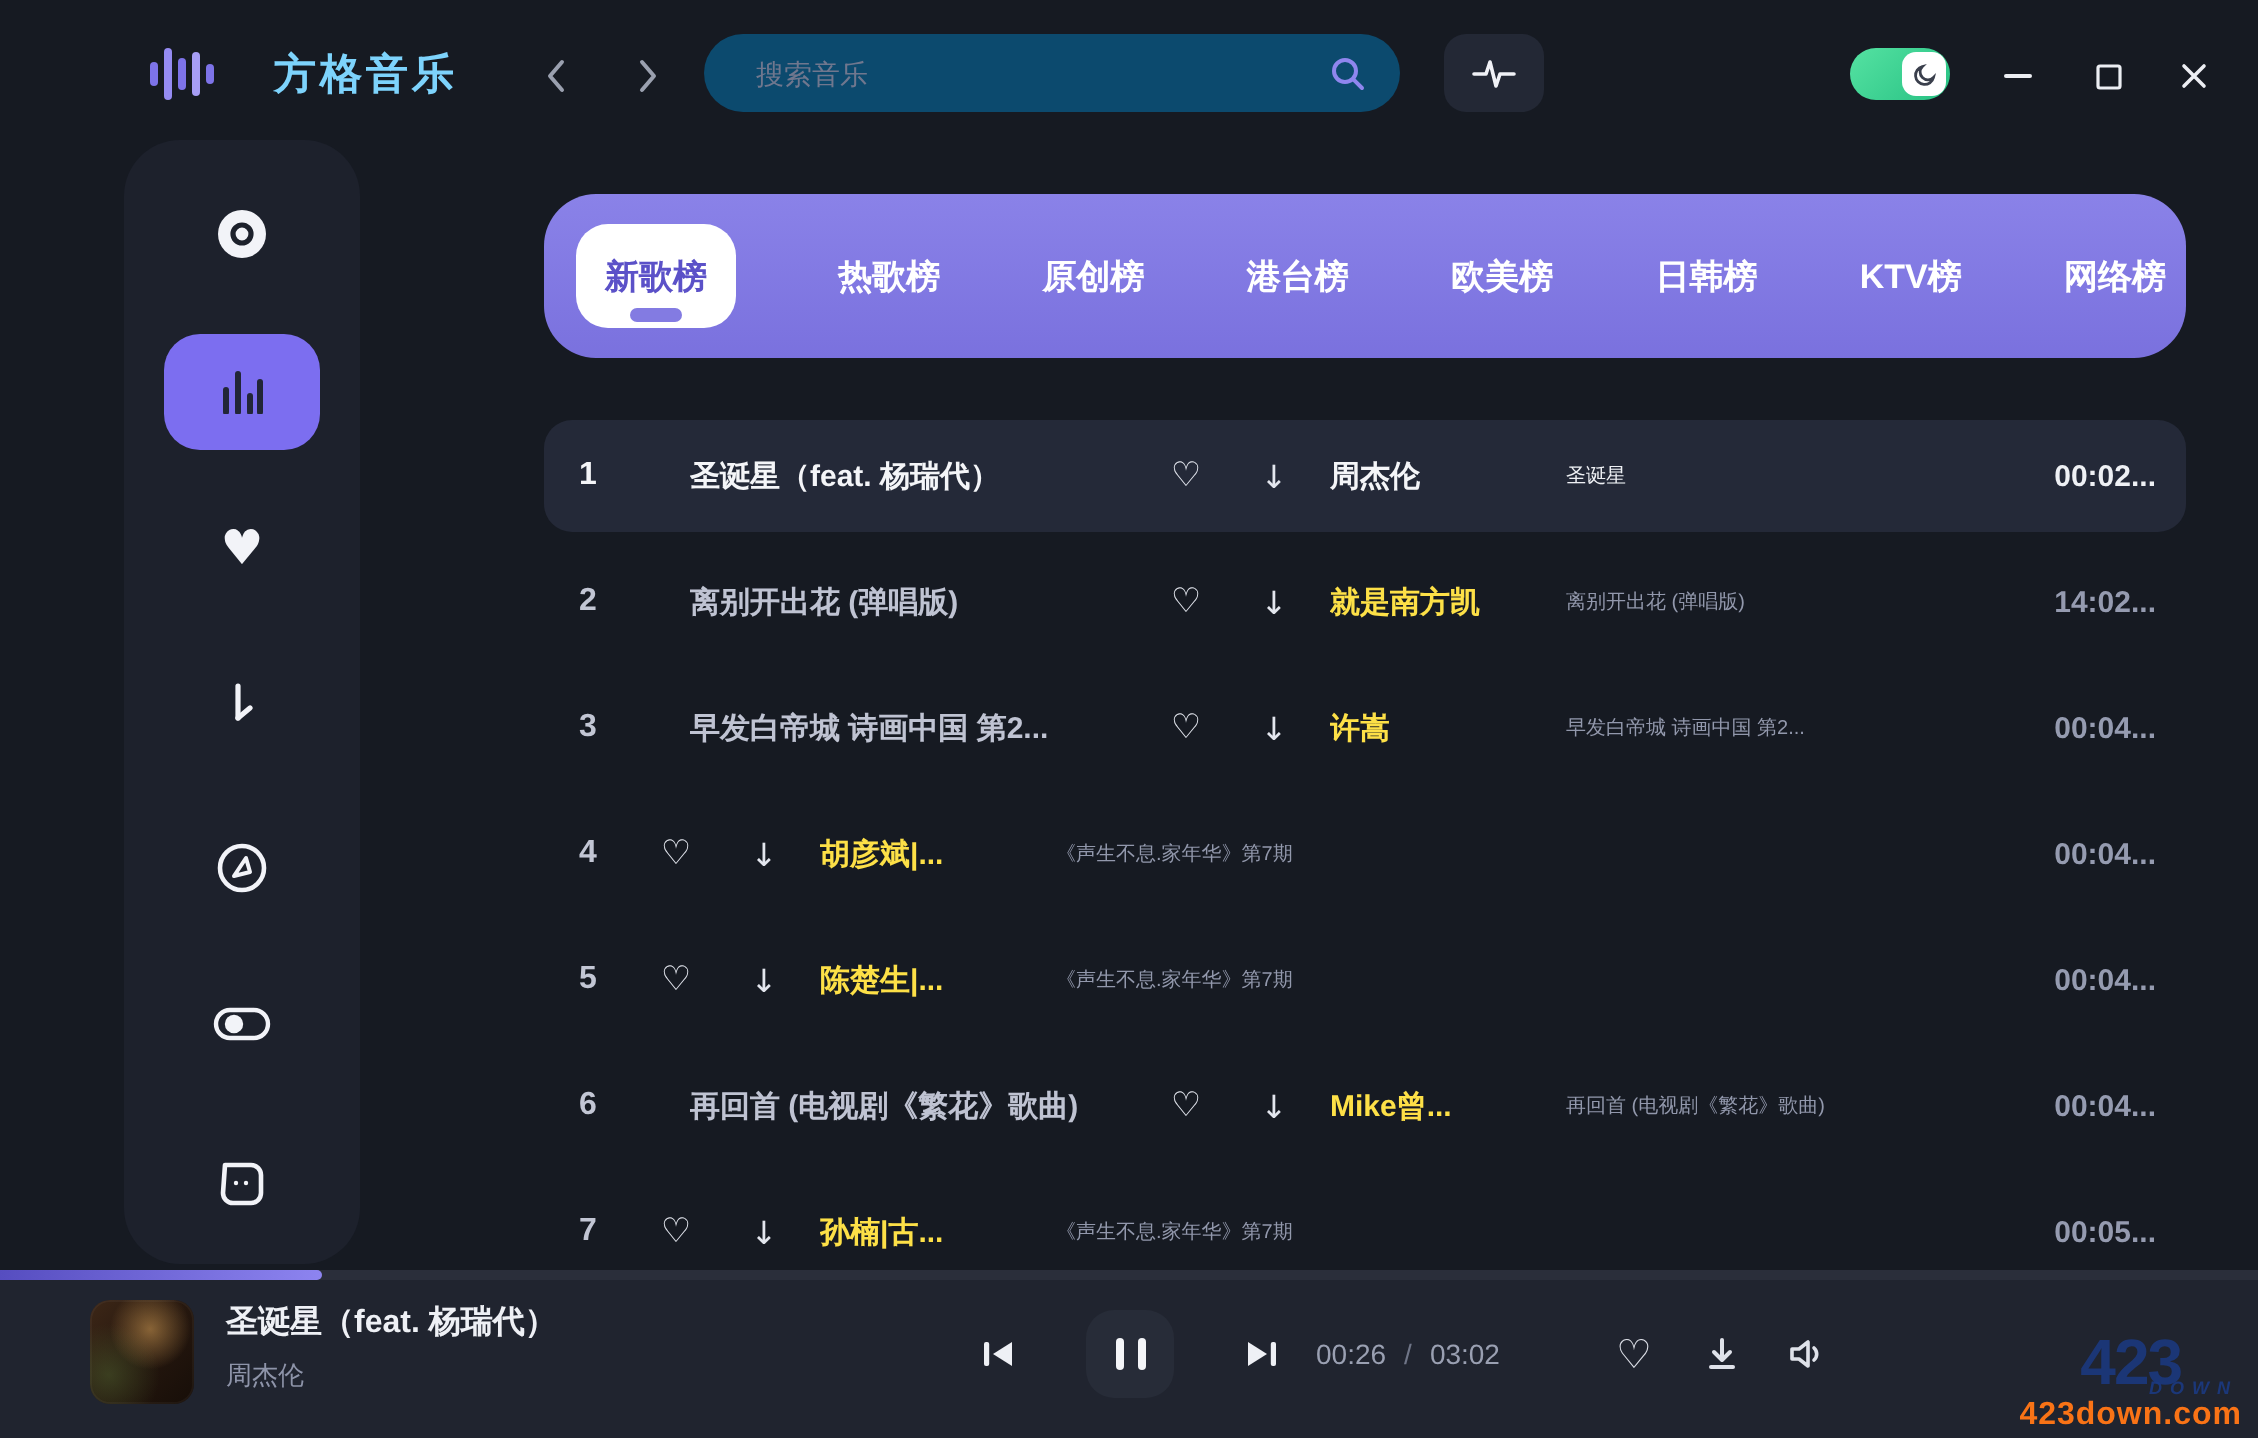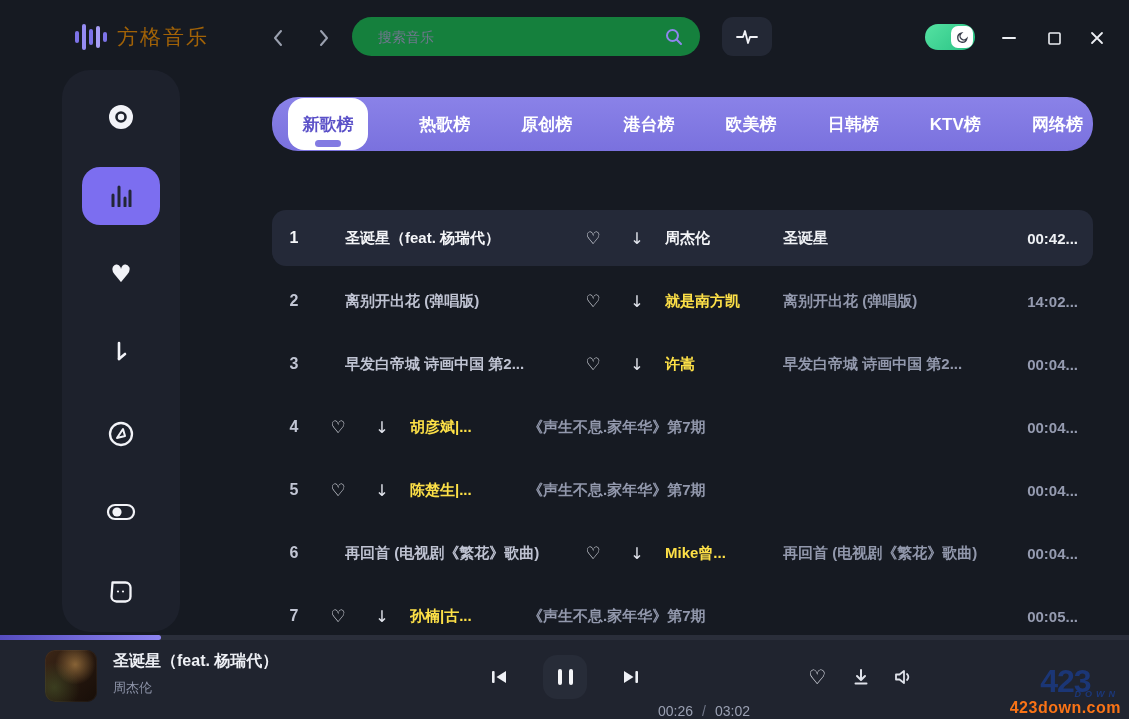--- a/index.html
+++ b/index.html
@@ -12,64 +12,64 @@
   
   .topbar { position:absolute; top:0; left:0; width:1129px; height:75px; }
   .logo { position:absolute; left:75px; top:22px; display:flex; align-items:center; gap:10px; }
   .logo-bars { display:flex; align-items:center; gap:3px; height:30px; }
   .logo-bars i { display:block; width:4px; border-radius:2px; background:#8b80f0; }
   .logo-bars i:nth-child(1){height:12px;background:#7d73e8;}
   .logo-bars i:nth-child(2){height:26px;background:#958bf2;}
   .logo-bars i:nth-child(3){height:16px;background:#7d73e8;}
   .logo-bars i:nth-child(4){height:22px;background:#a79ef5;}
   .logo-bars i:nth-child(5){height:10px;background:#7d73e8;}
-  .logo-title { font-size:21px; font-weight:400; letter-spacing:2px; color:#a16207; }
+  .logo-title { font-size:21px; font-weight:700; letter-spacing:2px; color:#7dd3fc;margin-left:20px; }
   .nav-arrow { position:absolute; top:26px; width:24px; height:24px; display:flex; align-items:center; justify-content:center; cursor:pointer; }
   .nav-back{ left:266px; } .nav-fwd{ left:312px; }
   .searchbox { position:absolute; left:352px; top:17px; width:348px; height:39px;
-    background:#15803d; border-radius:20px; display:flex; align-items:center; padding:0 16px 0 26px;gap:30px; }
+    background:#0c4a6e; border-radius:20px; display:flex; align-items:center; padding:0 16px 0 26px;gap:30px; }
   .searchbox input { flex:1; background:transparent; border:none; outline:none;
     color:#cdd1dd; font-size:14px; font-family:inherit; }
   .searchbox input::placeholder { color:#70778e; }
   .wave-btn { position:absolute; left:722px; top:17px; width:50px; height:39px;
     background:#232835; border-radius:11px; display:flex; align-items:center; justify-content:center; }
   .theme-toggle { position:absolute; left:925px; top:24px; width:50px; height:26px; border-radius:14px;
     background:linear-gradient(135deg,#55e2a2,#27c183); }
   .toggle-thumb { position:absolute; right:2px; top:2px; width:22px; height:22px; border-radius:7px;
     background:#ffffff; display:flex; align-items:center; justify-content:center; }
   .win-btn { position:absolute; top:24px; width:28px; height:28px; display:flex; align-items:center; justify-content:center; }
   .btn-min{ left:995px; } .btn-max{ left:1040px; } .btn-close{ left:1083px; }
   
   .sidebar { position:absolute; left:62px; top:70px; width:118px; height:562px;
     background:#1d212c; border-radius:28px; }
   .sb-item { position:absolute; left:50%; transform:translate(-50%,-50%); display:flex; align-items:center; justify-content:center; }
   .sb-1{top:47px;} .sb-2{top:126px;} .sb-3{top:204px;} .sb-4{top:284px;} .sb-5{top:364px;} .sb-6{top:442px;} .sb-7{top:522px;}
   .sb-active { width:78px; height:58px; border-radius:18px; background:#7c6ef0; }
   .sb-heart { font-size:24px; color:#f2f3f8; line-height:1; font-family:"DejaVu Sans",sans-serif; }
   
-  .tabbar { position:absolute; left:272px; top:97px; width:821px; height:54px; border-radius:26px;
+  .tabbar { position:absolute; left:272px; top:97px; width:821px; height:82px; border-radius:26px;
     background:linear-gradient(180deg,#8a82e8,#7a71de);
     display:flex; align-items:center; justify-content:space-between; padding:0 10px; }
   .tab { width:96px; text-align:right; font-size:17px; font-weight:700; color:#ffffff; cursor:pointer; }
   .tab-pill { position:relative; width:80px; height:52px; margin-left:6px; background:#ffffff; border-radius:16px;
     display:flex; align-items:center; justify-content:center; }
   .tab-pill .tab-label { font-size:17px; font-weight:700; color:#5b51c8; }
   .tab-indicator { position:absolute; bottom:3px; left:50%; transform:translateX(-50%);
     width:26px; height:7px; border-radius:4px; background:#837be2; }
   
   .songlist { position:absolute; left:272px; top:210px; width:821px; height:425px; overflow:hidden; }
   .row { display:flex; align-items:center; height:56px; margin-bottom:7px; border-radius:14px; cursor:pointer; }
   .row-active { background:#242938; }
   .c-index { width:44px; text-align:center; font-size:16px; font-weight:700; color:#c2c6d4; }
   .c-title { width:226px; margin-left:29px; font-size:15px; font-weight:700; color:#bfc3d2;
     white-space:nowrap; overflow:hidden; }
   .c-heart { width:44px; text-align:center; font-size:17px; color:#e3e6ee; font-family:"DejaVu Sans",sans-serif; }
   .c-down  { width:44px; text-align:center; font-size:16px; color:#e3e6ee; font-family:"DejaVu Sans",sans-serif; }
   .c-artist { width:110px; margin-left:6px; font-size:15px; font-weight:700; color:#fde047; white-space:nowrap; overflow:hidden; }
-  .c-album { width:240px; margin-left:8px; font-size:15px; font-weight:700; color:#9298ac; white-space:nowrap; overflow:hidden; }
+  .c-album { width:240px; margin-left:8px; font-size:10px; font-weight:400; color:#9298ac; white-space:nowrap; overflow:hidden; }
   .c-time { flex:1; text-align:right; padding-right:15px; font-size:15px; font-weight:700; color:#959bb0; }
   .row-active .c-index, .row-active .c-title, .row-active .c-artist { color:#f4f5f8; }
   .row-active .c-album, .row-active .c-time { color:#eef0f4; }
   
   .playerbar { position:absolute; left:0; bottom:0; width:1129px; height:84px; background:#20242f; z-index:5; }
   .seekbar { position:absolute; top:0; left:0; width:100%; height:5px; background:#2a2e3a; cursor:pointer; }
   .seek-fill { height:100%; background:linear-gradient(90deg,#564dc0,#8d84f0); border-radius:0 3px 3px 0; }
   .album-art { position:absolute; left:45px; top:15px; width:52px; height:52px; border-radius:10px;
     background:
       radial-gradient(circle at 58% 28%, rgba(214,160,86,.55), transparent 42%),
@@ -77,21 +77,21 @@
       linear-gradient(135deg,#3d2717 0%,#27180f 45%,#170e08 100%);
     box-shadow:0 0 0 1px rgba(255,255,255,.04) inset; cursor:pointer; }
   .np-info { position:absolute; left:113px; top:16px; display:flex; flex-direction:column; gap:7px; }
   .np-title { font-size:16px; font-weight:700; color:#eef0f5; }
   .np-artist { font-size:13px; color:#8e94a9; }
   .ctrl { position:absolute; top:50%; transform:translate(-50%,-50%); display:flex; align-items:center; justify-content:center; cursor:pointer; }
   .ctrl-prev{ left:499px; } .ctrl-next{ left:631px; }
   .pause-btn { position:absolute; left:543px; top:20px; width:44px; height:44px; border-radius:14px;
     background:#272c38; display:flex; align-items:center; justify-content:center; gap:7px; cursor:pointer; }
   .pause-btn i { display:block; width:4px; height:16px; border-radius:2px; background:#f4f5f8; }
-  .np-time { position:absolute; left:658px; top:0; height:84px; display:flex; align-items:flex-end; gap:9px;
+  .np-time { position:absolute; left:658px; top:0; height:84px; display:flex; align-items:center; gap:9px;
     font-size:14px; color:#9aa0b2; }
   .np-time .sep { color:#6f7587; }
   .pl-icon { position:absolute; top:50%; transform:translate(-50%,-50%); cursor:pointer;
     display:flex; align-items:center; justify-content:center; }
   .pl-heart{ left:817px; font-size:20px; color:#dfe2ea; font-family:"DejaVu Sans",sans-serif; }
   .pl-down{ left:861px; } .pl-vol{ left:903px; }
   
   .watermark { position:absolute; right:8px; bottom:2px; z-index:7; text-align:center; pointer-events:none; }
   .wm-logo { font-weight:900; font-size:32px; line-height:.85;
     letter-spacing:-1px; color:rgba(27,58,130,.85); }
@@ -228,21 +228,21 @@
 
 <div class="songlist">
 
   <div class="row row-active">
     <span class="c-index">1</span>
     <span class="c-title">圣诞星（feat. 杨瑞代）</span>
     <span class="c-heart">♡</span>
     <span class="c-down">↓</span>
     <span class="c-artist">周杰伦</span>
     <span class="c-album">圣诞星</span>
-    <span class="c-time">00:42...</span>
+    <span class="c-time">00:02...</span>
   </div>
 
   <div class="row">
     <span class="c-index">2</span>
     <span class="c-title">离别开出花 (弹唱版)</span>
     <span class="c-heart">♡</span>
     <span class="c-down">↓</span>
     <span class="c-artist">就是南方凯</span>
     <span class="c-album">离别开出花 (弹唱版)</span>
     <span class="c-time">14:02...</span>

